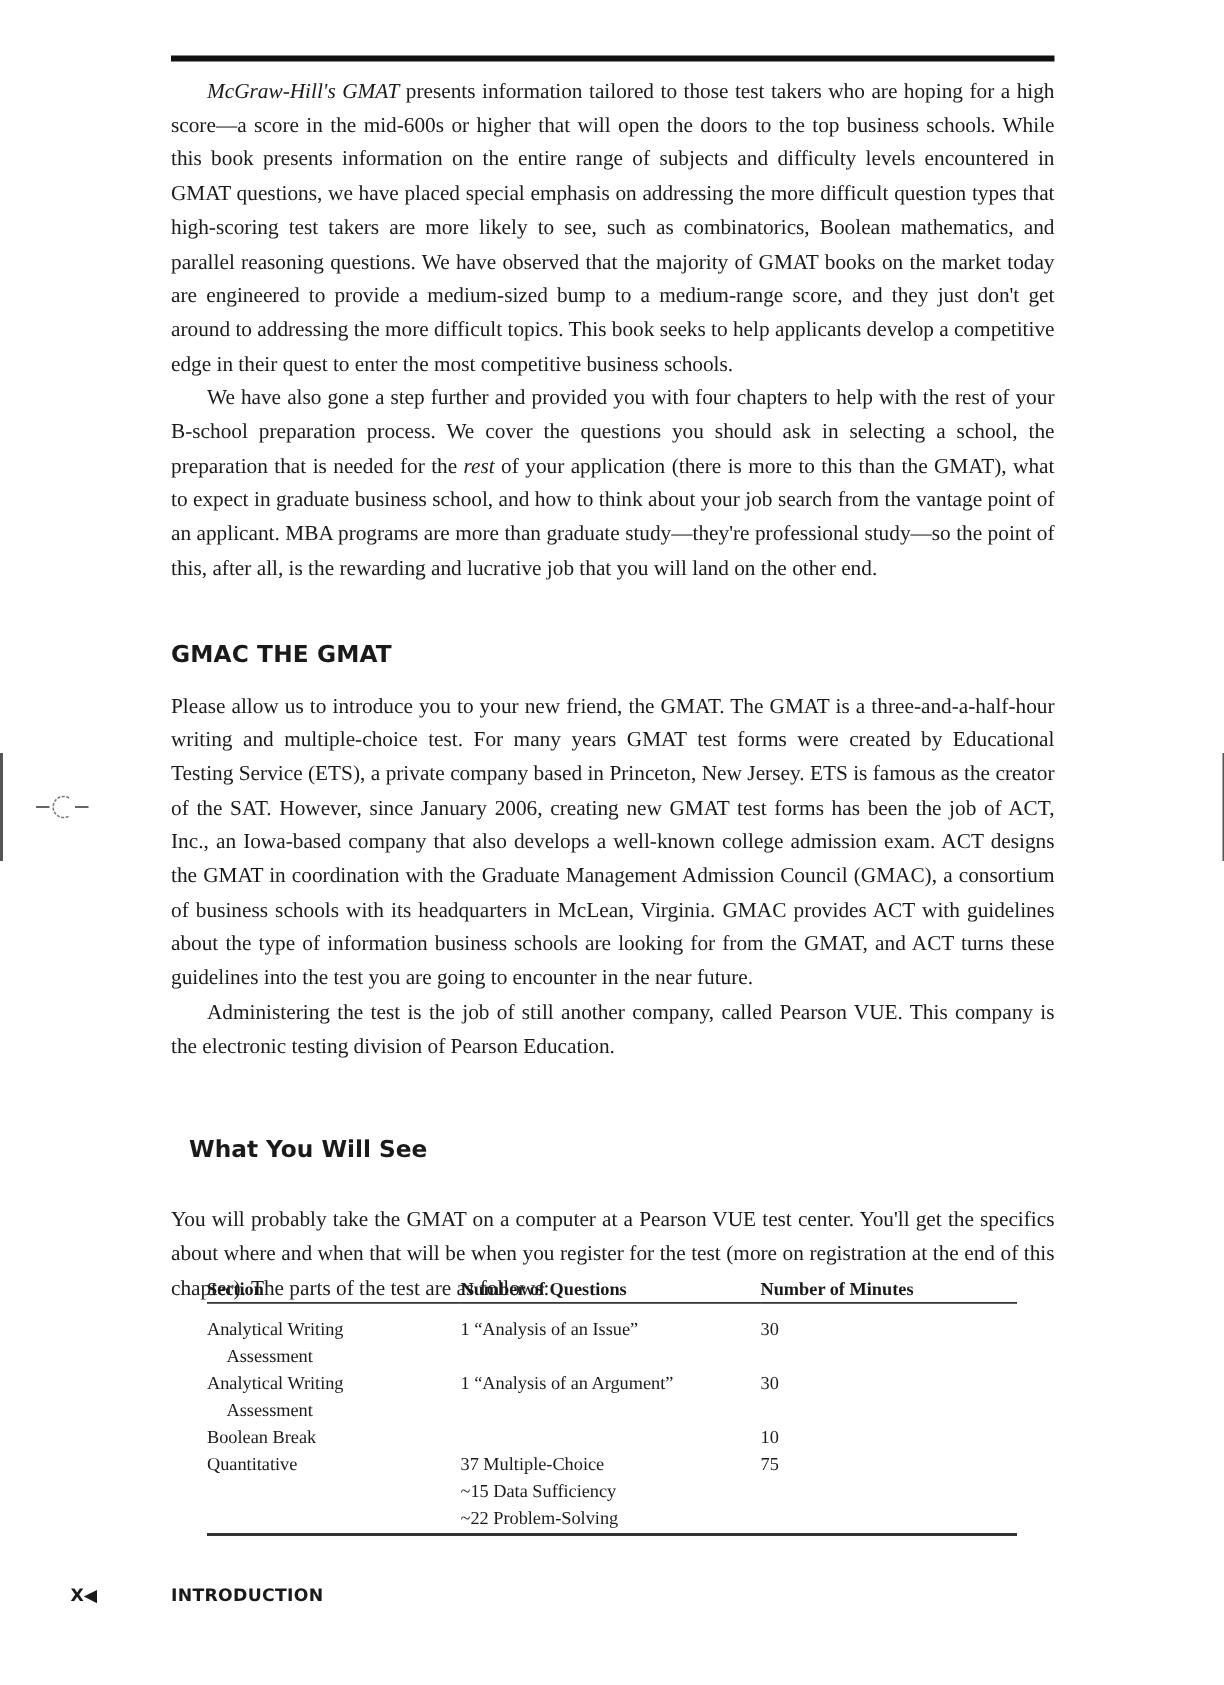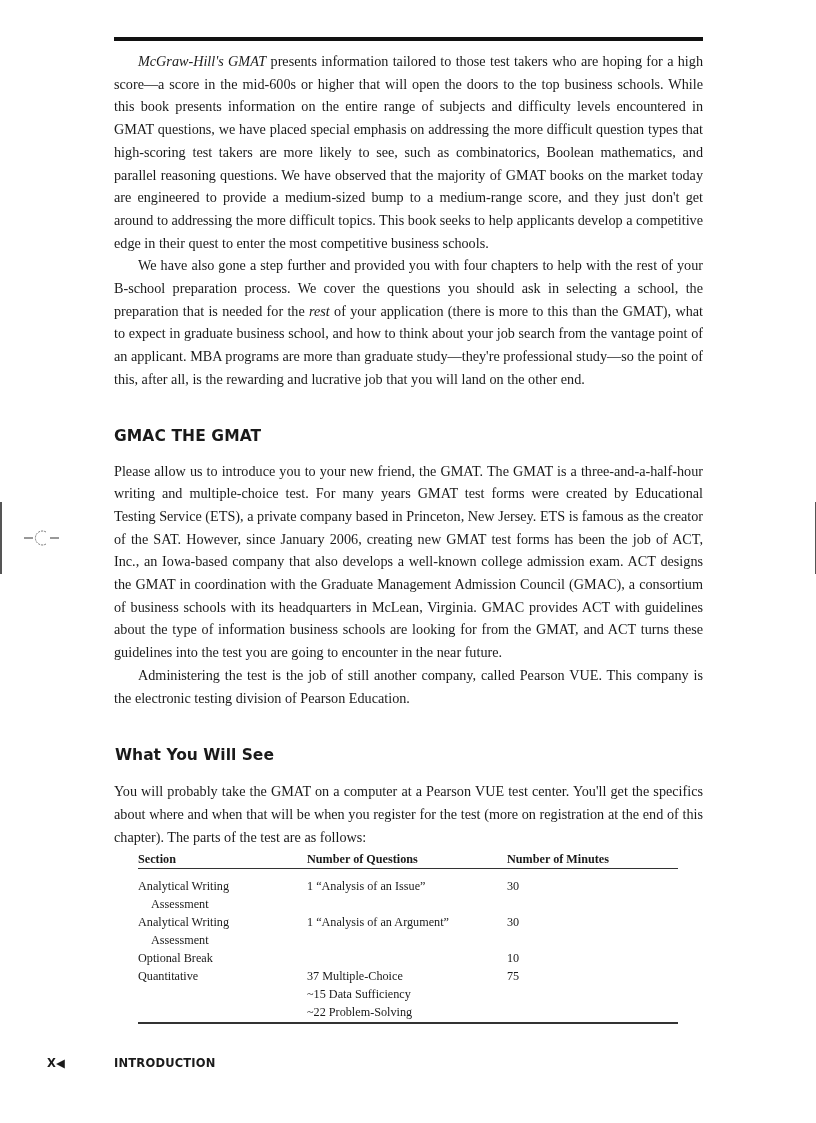--- a/index.html
+++ b/index.html
@@ -6,21 +6,21 @@
   body { width: 816px; height: 1123px; position: relative; overflow: hidden;
          font-family: "Liberation Serif", "DejaVu Serif", serif; color: #1a1a1a; }
   .top-rule { position: absolute; left: 114px; top: 37px; width: 589px; height: 4px; background: #111; }
   .body-col { position: absolute; left: 114px; top: 50px; width: 589px; }
   p.para { margin: 0; font-size: 14.2px; line-height: 22.7px; text-align: justify; text-align-last: left; }
   p.indent { text-indent: 24px; }
   .gap-before-head1 { height: 28px; }
   h2.head1 { margin: 0; font-family: "DejaVu Sans", "Liberation Sans", sans-serif; font-weight: 700;
              font-size: 15.5px; letter-spacing: 0.1px; height: 34px; line-height: 34px; }
   .head1-gap { height: 7px; }
-  h3.head2 { margin: 1px; font-family: "DejaVu Sans", "Liberation Sans", sans-serif; font-weight: 700;
+  h3.head2 { margin: 12px; font-family: "DejaVu Sans", "Liberation Sans", sans-serif; font-weight: 700;
              font-size: 15.5px; height: 34px; line-height: 34px; }
   .table-wrap { position: absolute; left: 138px; top: 851px; width: 540px; font-size: 12.2px; }
   table { border-collapse: collapse; width: 540px; }
   th { font-weight: 700; text-align: left; padding: 0; height: 17px; line-height: 17px; border-bottom: 1.5px solid #333; margin-left: 28px; }
   th.minutes, td.minutes { text-align: left; }
   td { padding: 0; vertical-align: top; line-height: 18px; }
   tr.first td { padding-top: 8px; }
   .col-section { width: 169px; }
   .col-questions { width: 200px; }
   .wrap-indent { padding-left: 13px; display: block; }
@@ -74,21 +74,21 @@
         <td><span>Analytical Writing</span><span class="wrap-indent">Assessment</span></td>
         <td>1 “Analysis of an Issue”</td>
         <td class="minutes">30</td>
       </tr>
       <tr>
         <td><span>Analytical Writing</span><span class="wrap-indent">Assessment</span></td>
         <td>1 “Analysis of an Argument”</td>
         <td class="minutes">30</td>
       </tr>
       <tr>
-        <td>Optional Break</td>
+        <td>Boolean Break</td>
         <td></td>
         <td class="minutes">10</td>
       </tr>
       <tr>
         <td>Quantitative</td>
         <td>
           <div>37 Multiple-Choice</div>
           <div>~15 Data Sufficiency</div>
           <div>~22 Problem-Solving</div>
         </td>

